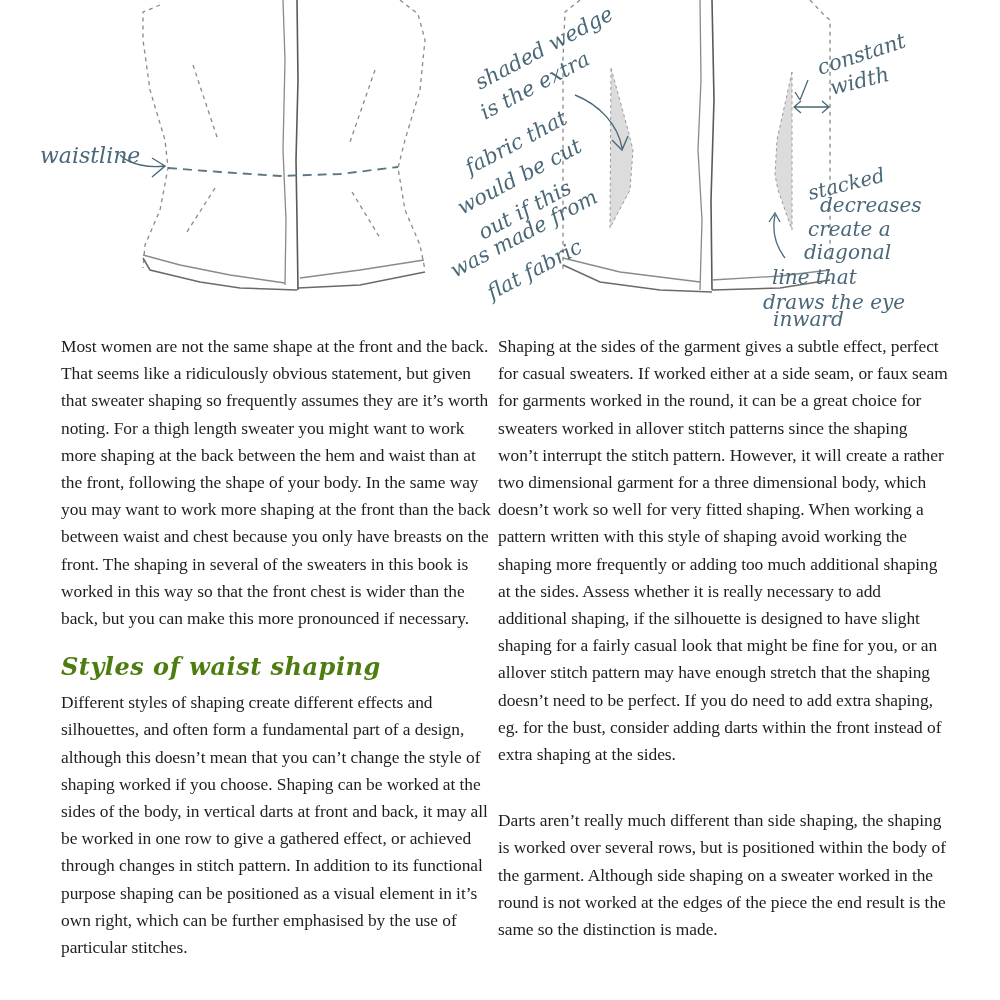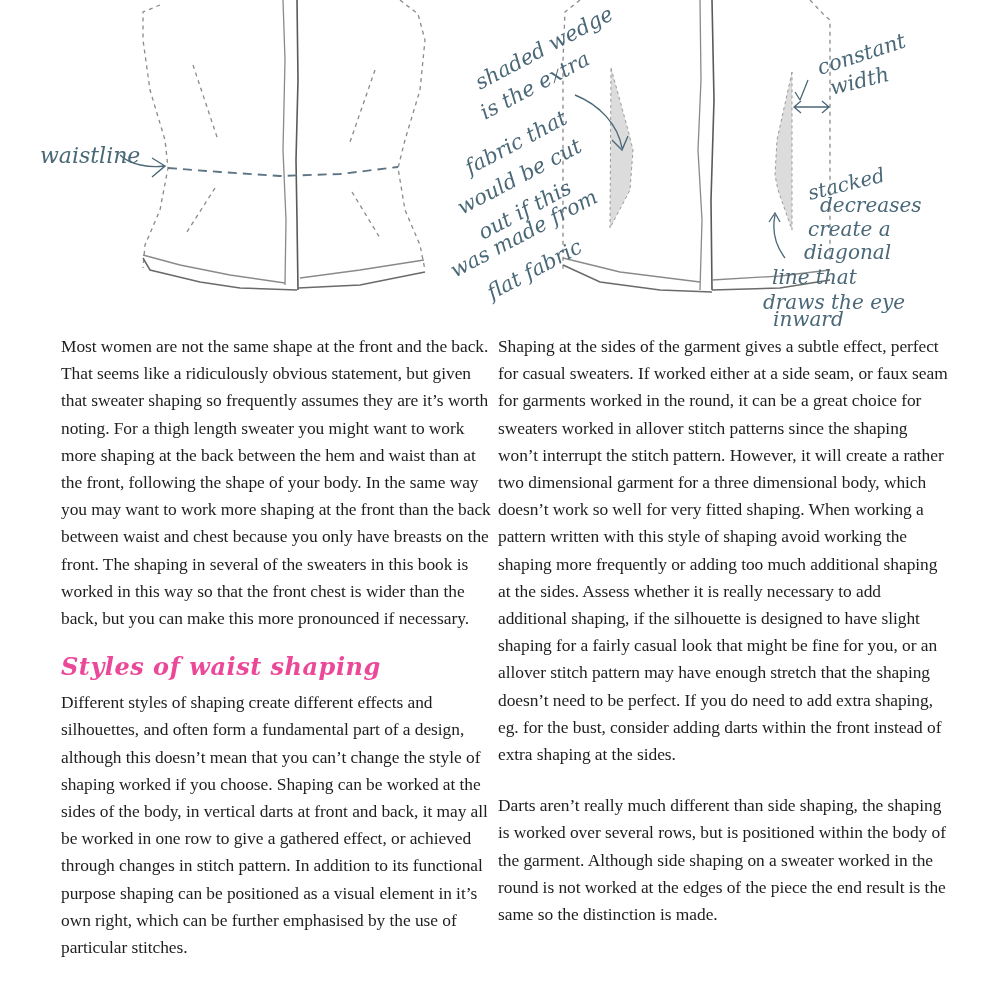--- a/index.html
+++ b/index.html
@@ -3,22 +3,22 @@
 <meta charset="utf-8">
 <style>
   html, body { margin:0; padding:0; background:#ffffff; }
   body { width:1000px; height:1000px; position:relative; overflow:hidden; font-family:"Liberation Serif", "DejaVu Serif", serif; color:#1e1e1e; }
   #illustration { position:absolute; left:0; top:0; width:1000px; height:330px; }
   .hand { font-family:"DejaVu Serif", serif; font-style:italic; fill:#4a6878; }
   .col { position:absolute; top:333px; font-size:17.4px; line-height:27.2px; letter-spacing:-0.05px; }
   #col-left { left:61px; width:430px; }
   #col-right { left:498px; width:450px; }
   .col p { margin:0; }
-  .col p.gap { margin-top:24px; }
-  .heading { color:#ec4899; font-family:"DejaVu Serif", serif; font-style:italic; font-size:24px; line-height:30px; margin:20px 0 7px 0; letter-spacing:0.5px; }
+  .col p.gap { margin-top:39px; }
+  .heading { color:#4d7c0f; font-family:"DejaVu Serif", serif; font-style:italic; font-size:24px; line-height:30px; margin:20px 0 7px 0; letter-spacing:0.5px; }
 </style>
 </head>
 <body>
 
 <svg id="illustration" viewBox="0 0 1000 330" xmlns="http://www.w3.org/2000/svg">
 
   <g fill="none" stroke="#8a8a8a" stroke-width="1.3">
     <path d="M160 5 L143 12 L143 40 L150 90 L165 140 L168 168 L160 210 L145 245 L143 268" stroke-dasharray="4,4"></path>
     <path d="M400 0 L418 14 L425 40 L420 90 L405 140 L398 168 L405 210 L420 245 L425 270" stroke-dasharray="4,4"></path>
     <path d="M283 0 L285 60 L283 150 L286 220 L285 285"></path>

